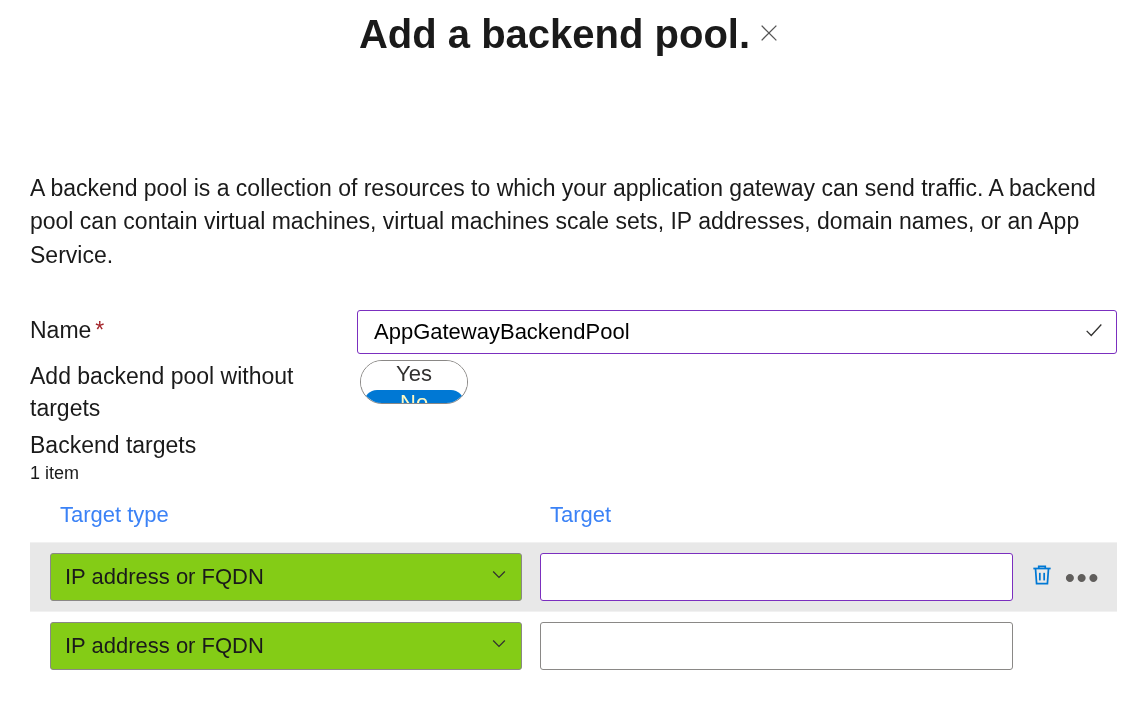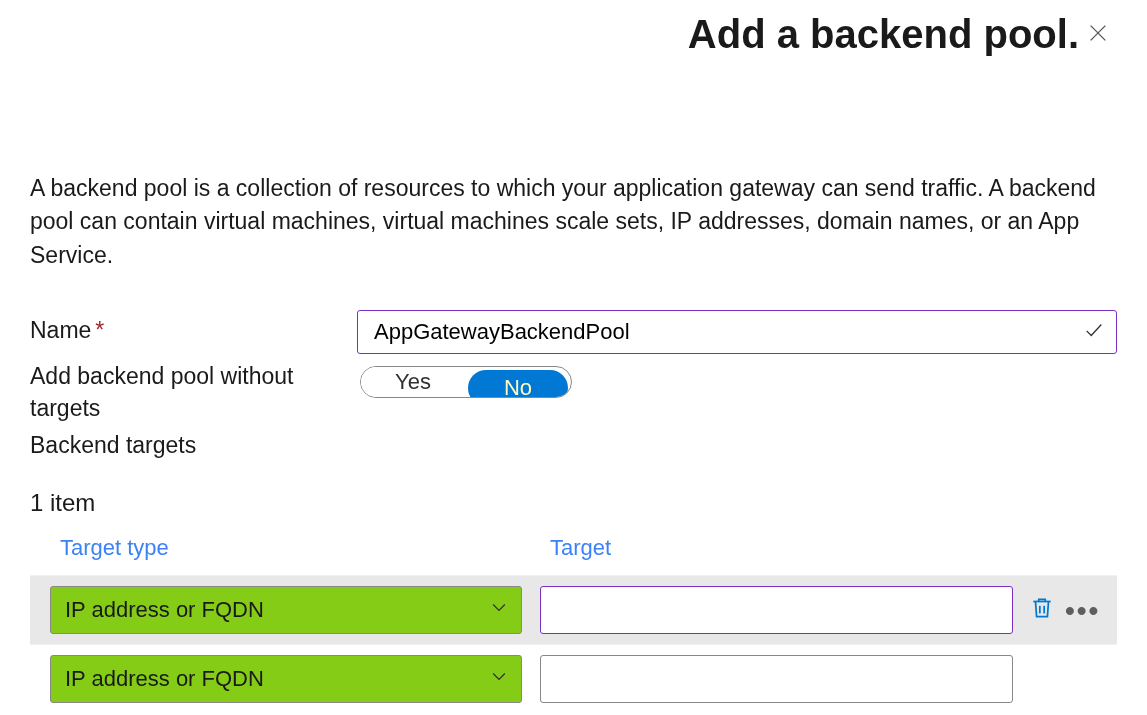--- a/index.html
+++ b/index.html
@@ -12,21 +12,21 @@
   }
   .panel {
     width: 1147px;
     height: 715px;
     padding: 8px 30px 30px 30px;
     position: relative;
   }
   .header-row {
     display: flex;
     align-items: flex-start;
-    justify-content: flex-end;
+    justify-content: center;
   }
   .page-title {
     font-size: 40px;
     font-weight: 600;
     margin: 0;
     line-height: 1.3;
   }
   .close-btn {
     font-size: 26px;
     width: 38px;
@@ -83,22 +83,23 @@
     right: 12px;
     top: 50%;
     transform: translateY(-50%);
   }
   .name-input-check svg { width: 22px; height: 22px; stroke: #323130; stroke-width: 1.4; fill: none; }
   .toggle {
     display: inline-flex;
     border: 1px solid #8a8886;
     border-radius: 999px;
     overflow: hidden;
-    height: 32px;
-    margin-top: 10px;
+    height: 44px;
+    margin-top: 4px;
+    flex-direction: column;
   }
   .toggle-opt {
     display: flex;
     align-items: center;
     justify-content: center;
     padding: 0 42px;
     font-size: 22px;
     cursor: pointer;
     background: #ffffff;
     color: #323130;
@@ -112,22 +113,22 @@
     height: 36px;
   }
   .toggle-opt:not(.selected) {
     padding: 0 34px;
   }
   .section-sublabel {
     font-size: 23px;
     margin-top: 8px;
   }
   .item-count {
-    font-size: 24px;
-    margin-top: 30px;
+    font-size: 18px;
+    margin-top: 4px;
     color: #1a1a1a;
   }
   .table {
     margin-top: 14px;
   }
   .thead {
     display: flex;
     padding: 4px 0 14px 30px;
   }
   .th {

